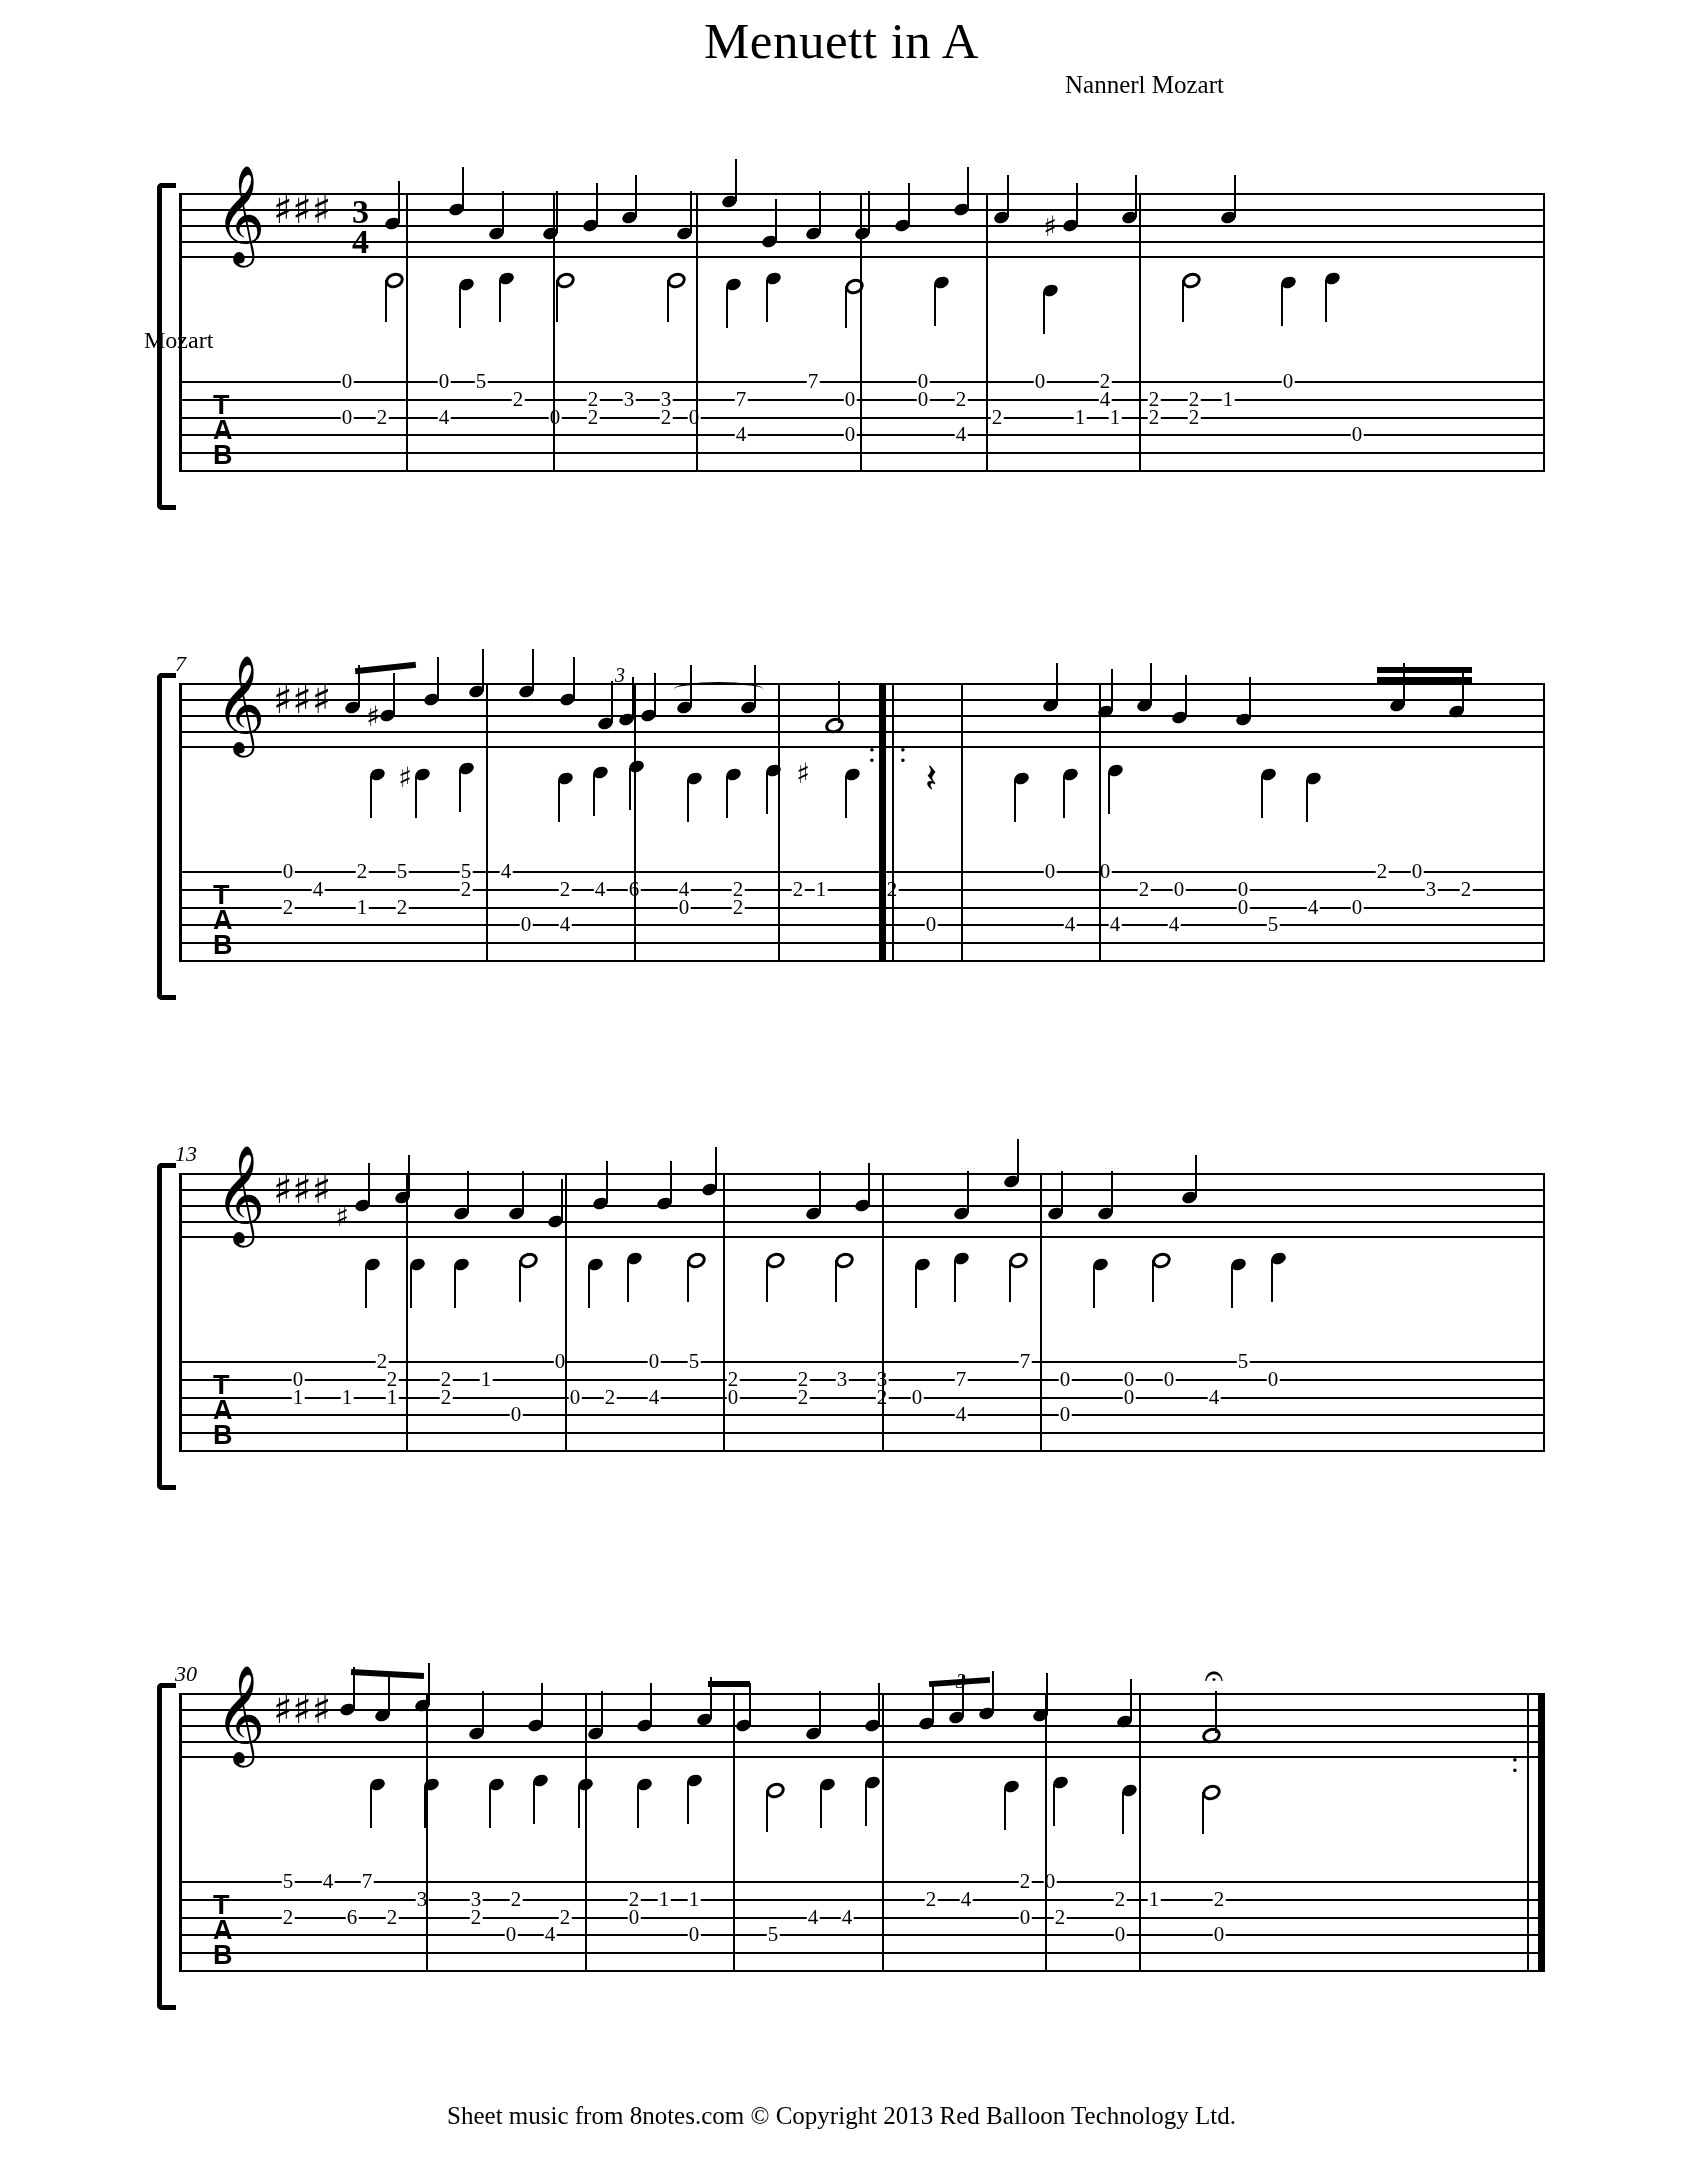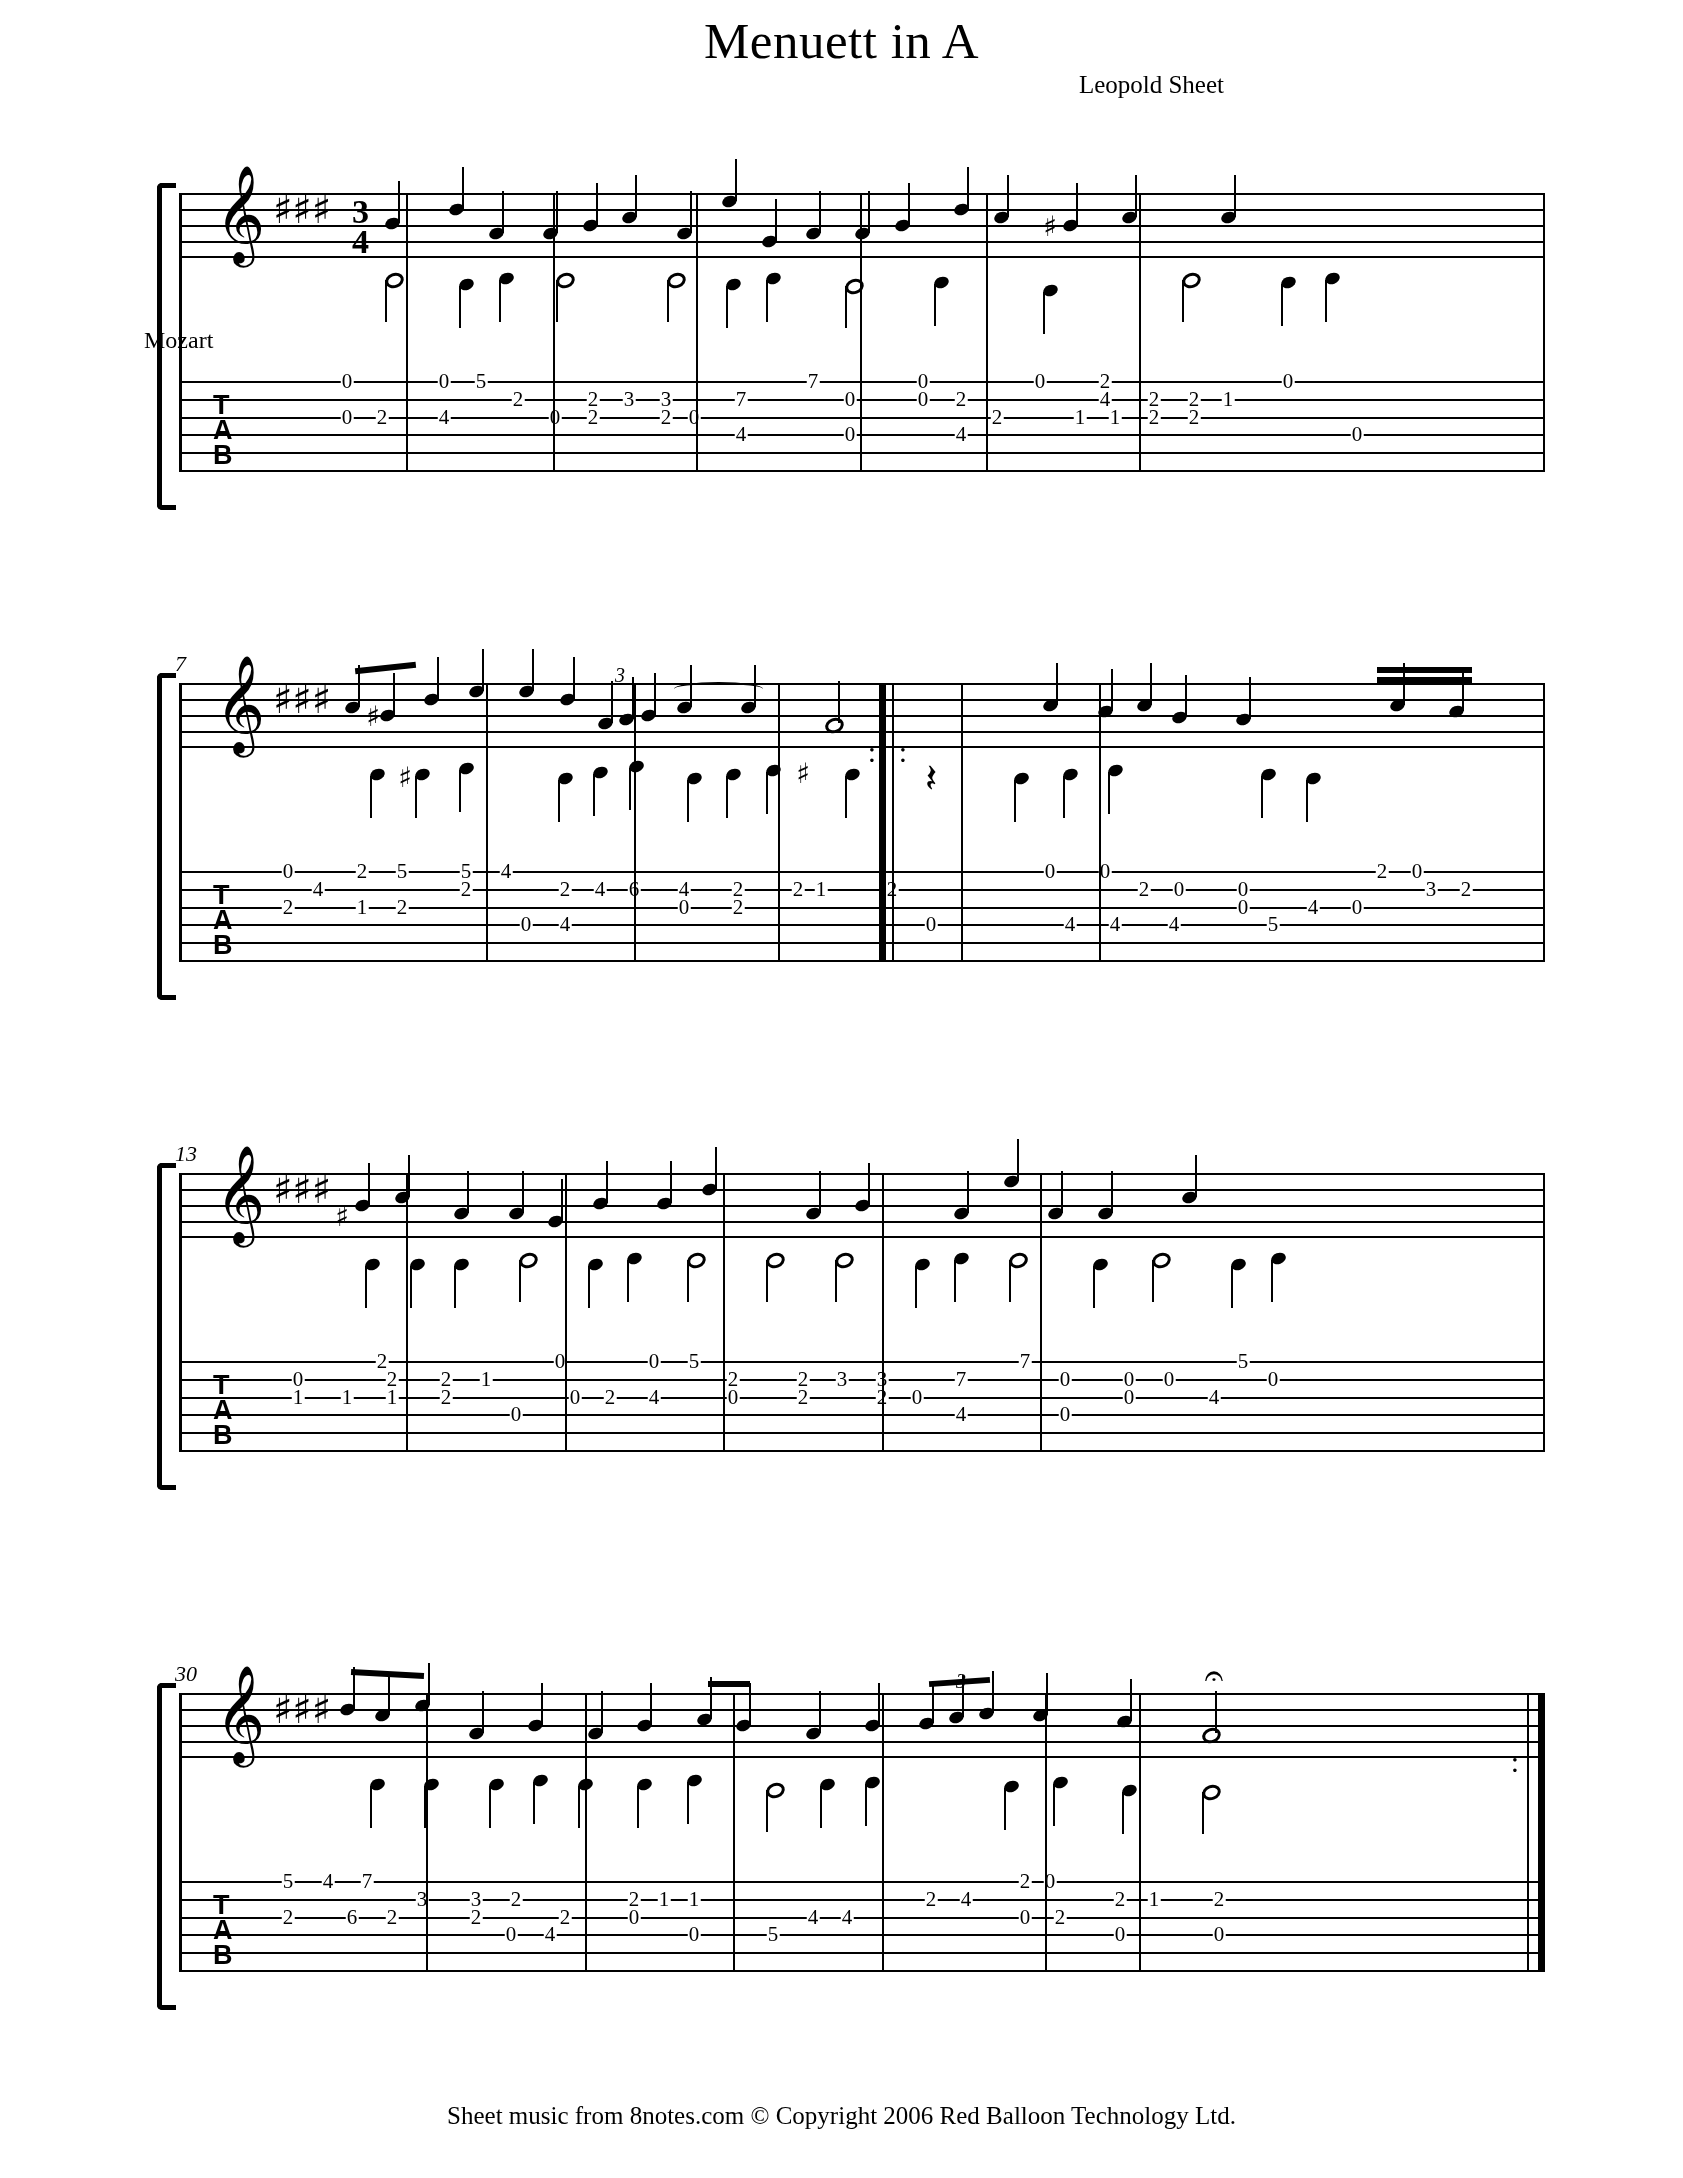--- a/index.html
+++ b/index.html
@@ -268,21 +268,21 @@
     height: 12px;
     transform: translate(0, -50%);
   }
 </style>
 </head>
 <body>
 
 <div class="sheet">
 
   <div class="title">Menuett in A</div>
-  <div class="composer">Leopold Sheet</div>
+  <div class="composer">Nannerl Mozart</div>
   <div class="instrument-label">Mozart</div>
 
   <div class="system sys1">
     <div class="brace"></div>
     <div class="systemline"></div>
 
     <div class="staff notation staff-notation">
       <div class="line"></div>
       <div class="line"></div>
       <div class="line"></div>
@@ -1087,15 +1087,15 @@
     <div class="barline" style="left:436px"></div>
     <div class="barline" style="left:584px"></div>
     <div class="barline" style="left:733px"></div>
     <div class="barline" style="left:896px"></div>
     <div class="barline" style="left:990px"></div>
     <div class="repeat-dots" style="left:1366px;top:79px">:</div>
     <div class="barline" style="left:1378px"></div>
     <div class="barline thick" style="left:1389px"></div>
   </div>
 
-  <div class="footer">Sheet music from 8notes.com © Copyright 2006 Red Balloon Technology Ltd.</div>
+  <div class="footer">Sheet music from 8notes.com © Copyright 2013 Red Balloon Technology Ltd.</div>
 </div>
 
 
 </body></html>

